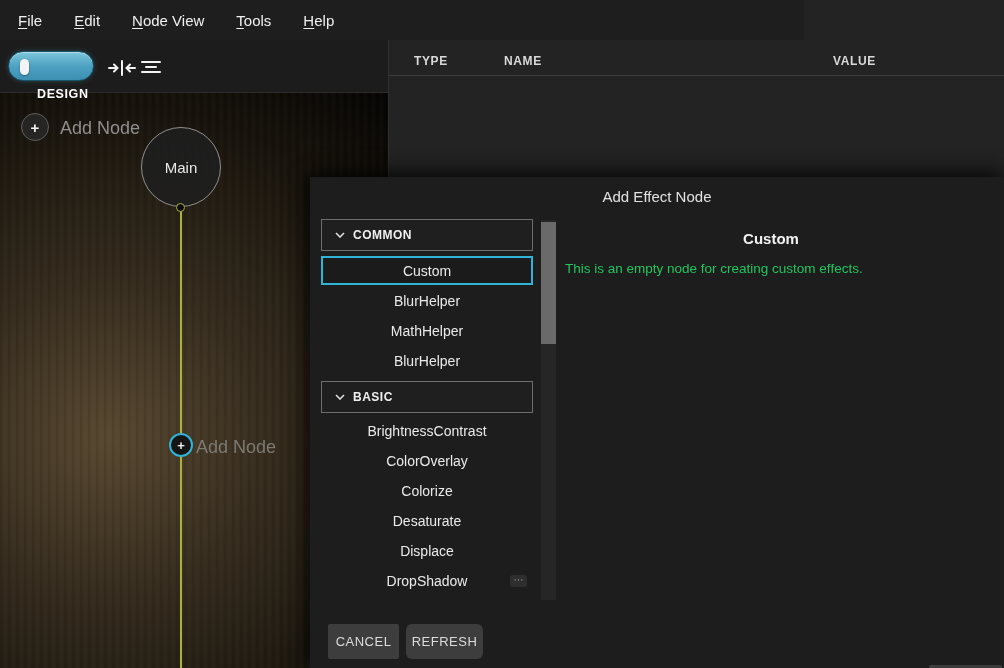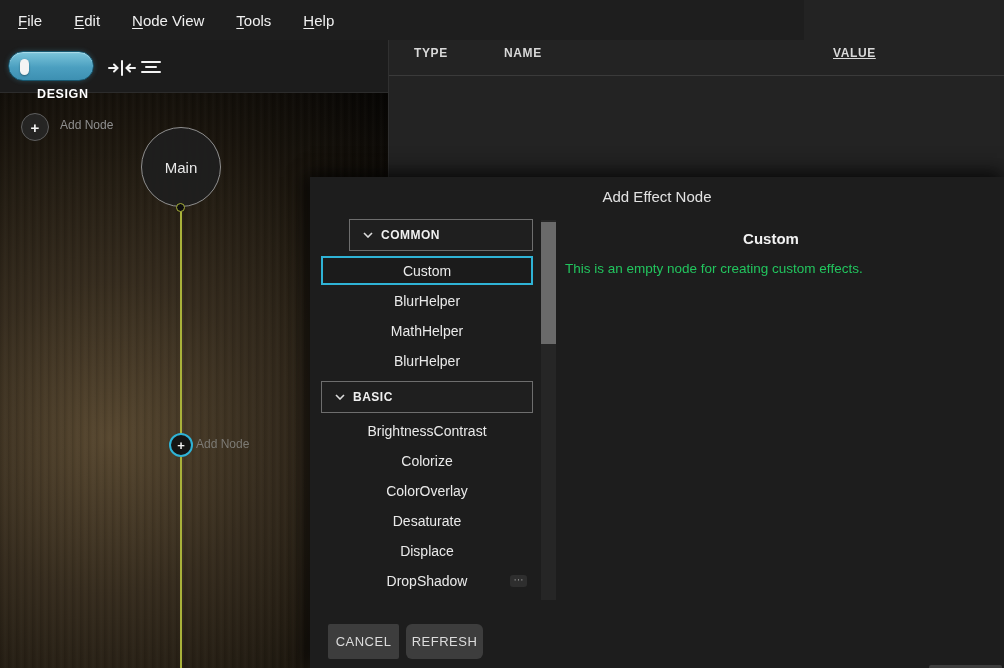--- a/index.html
+++ b/index.html
@@ -42,45 +42,45 @@
   .main-node { position:absolute; left:141px; top:34px; width:80px; height:80px; border-radius:50%;
     background:rgba(30,30,30,.92); border:1.5px solid #8f8f8f;
     display:flex; align-items:center; justify-content:center; cursor:pointer; }
   .main-node span { color:#e8e8e8; font-size:15px; }
   .addnode-circle { position:absolute; border-radius:50%; display:flex; align-items:center;
     justify-content:center; color:#f2f2f2; cursor:pointer; }
   #addnode-top { left:21px; top:20px; width:28px; height:28px; background:rgba(40,40,40,.85);
     border:1.5px solid #5e5e5e; font-size:15px; font-weight:bold; }
   #addnode-wire { left:169px; top:340px; width:24px; height:24px; background:#151515;
     border:2px solid var(--accent,#2fb3d6); font-size:13px; font-weight:bold; }
-  .addnode-label { position:absolute; font-size:12px; pointer-events:none; }
+  .addnode-label { position:absolute; font-size:18px; pointer-events:none; }
   #addnode-top-label { left:60px; top:25px; color:#8f8f8f; }
   #addnode-wire-label { left:196px; top:344px; color:#7c7a74; }
 
   
   #right-panel { position:absolute; left:388px; top:0; width:616px; height:668px;
     background:#232323; border-left:1px solid #303030; z-index:2; }
   .param-header { position:absolute; left:0; top:30px; width:616px; height:46px;
     border-bottom:1px solid #3a3a3a; }
-  .param-col { position:absolute; top:0; height:46px; line-height:46px; color:#d9d9d9;
+  .param-col { position:absolute; top:8px; height:46px; line-height:46px; color:#d9d9d9;
     font-size:12px; font-weight:bold; letter-spacing:.6px; }
   .param-col:nth-child(1){ left:25px; }
   .param-col:nth-child(2){ left:115px; }
-  .param-col:nth-child(3){ left:444px;text-decoration:underline; }
+  .param-col:nth-child(3){ left:444px; }
 
   
   #dialog { position:absolute; left:310px; top:177px; width:694px; height:491px; background:#1d1d1d;
     box-shadow:-7px 0 16px rgba(0,0,0,.5), 0 -7px 16px rgba(0,0,0,.5); z-index:5; }
   .dialog-title { position:absolute; left:0; top:11px; width:694px; text-align:center;
     font-size:15px; color:#e2e2e2; }
 
   .effect-list { position:absolute; left:11px; top:42px; width:212px; height:425px; overflow:hidden; }
   .sec-header { height:32px; margin:5px 0 3px; border:1px solid #6e6e6e; background:#1f1f1f;
     display:flex; align-items:center; padding-left:13px; cursor:pointer; }
-  .sec-header:first-child { margin-top:0; margin-bottom:3px;margin-left:28px; }
+  .sec-header:first-child { margin-top:0; margin-bottom:3px; }
   .sec-header .chev { width:10px; height:6px; margin-right:8px; }
   .sec-header .chev polyline { fill:none; stroke:#dcdcdc; stroke-width:1.6; }
   .sec-header .sec-label { color:#f0f0f0; font-size:12px; font-weight:bold; letter-spacing:.5px; }
   .effect-item { position:relative; height:30px; display:flex; align-items:center; justify-content:center;
     color:#eaeaea; font-size:14px; cursor:pointer; }
   .effect-item.selected { margin-top:5px; margin-bottom:1px; height:29px;
     border:2px solid var(--accent,#2fb3d6); background:#1b1b1b; }
   .more-badge { position:absolute; right:6px; top:9px; width:17px; height:12px; border-radius:3px;
     background:#2e2e2e; color:#9a9a9a; font-size:10px; line-height:10px; text-align:center; cursor:pointer; }
 
@@ -174,22 +174,22 @@
         <div class="effect-item">BlurHelper</div>
         <div class="effect-item">MathHelper</div>
         <div class="effect-item">BlurHelper</div>
         <div class="sec-header">
           <svg class="chev" viewBox="0 0 10 6">
             <polyline points="1,1 5,5 9,1"></polyline>
           </svg>
           <span class="sec-label">BASIC</span>
         </div>
         <div class="effect-item">BrightnessContrast</div>
+        <div class="effect-item">ColorOverlay</div>
         <div class="effect-item">Colorize</div>
-        <div class="effect-item">ColorOverlay</div>
         <div class="effect-item">Desaturate</div>
         <div class="effect-item">Displace</div>
         <div class="effect-item">DropShadow<span class="more-badge">⋯</span></div>
       </div>
 
     <div class="scrollbar">
       <div class="thumb"></div>
     </div>
 
     <div class="detail-heading">Custom</div>

